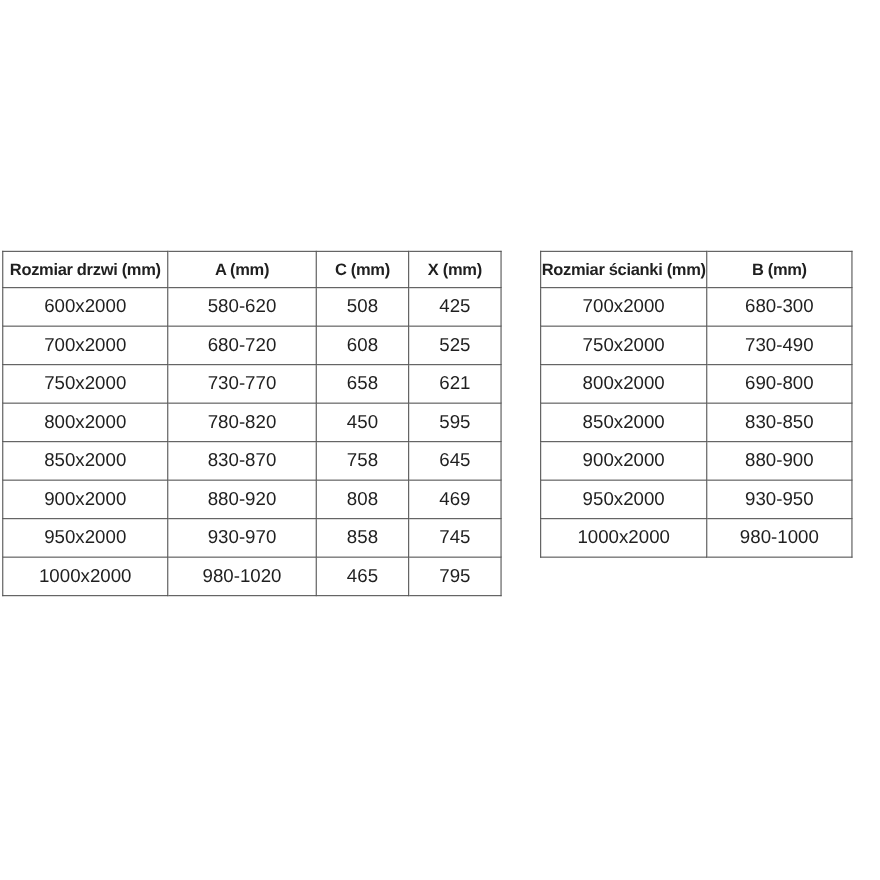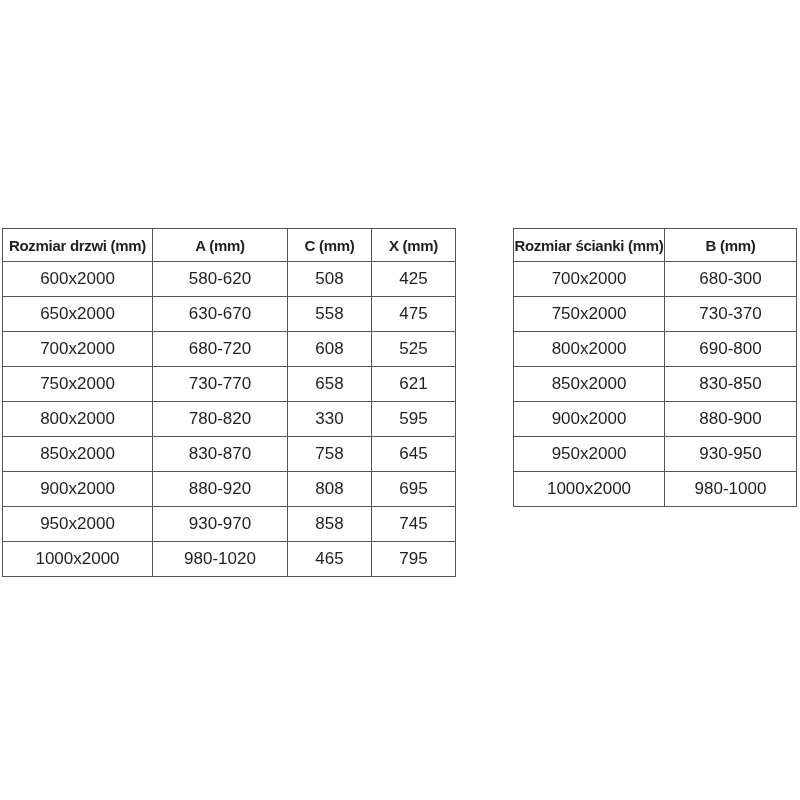--- a/index.html
+++ b/index.html
@@ -25,21 +25,21 @@
     border-collapse: collapse;
     table-layout: fixed;
     background: #ffffff;
   }
   table.spec-table.doors {
     left: 2px;
     width: 453px;
     border-radius: 15px;
   }
   table.spec-table.walls {
-    left: 513px;
+    left: 491px;
     width: 283px;
   }
   .spec-table th,
   .spec-table td {
     border: 1px solid #555555;
     text-align: center;
     vertical-align: middle;
     padding: 0;
     color: #1f1f1f;
     overflow: hidden;
@@ -79,54 +79,48 @@
       </tr>
     </thead>
     <tbody>
         <tr>
           <td>600x2000</td>
           <td>580-620</td>
           <td>508</td>
           <td>425</td>
         </tr>
         <tr>
-          <td>650x2000</td>
-          <td>630-670</td>
-          <td>558</td>
-          <td>475</td>
-        </tr>
-        <tr>
           <td>700x2000</td>
           <td>680-720</td>
           <td>608</td>
           <td>525</td>
         </tr>
         <tr>
           <td>750x2000</td>
           <td>730-770</td>
           <td>658</td>
           <td>621</td>
         </tr>
         <tr>
           <td>800x2000</td>
           <td>780-820</td>
-          <td>330</td>
+          <td>450</td>
           <td>595</td>
         </tr>
         <tr>
           <td>850x2000</td>
           <td>830-870</td>
           <td>758</td>
           <td>645</td>
         </tr>
         <tr>
           <td>900x2000</td>
           <td>880-920</td>
           <td>808</td>
-          <td>695</td>
+          <td>469</td>
         </tr>
         <tr>
           <td>950x2000</td>
           <td>930-970</td>
           <td>858</td>
           <td>745</td>
         </tr>
         <tr>
           <td>1000x2000</td>
           <td>980-1020</td>
@@ -147,21 +141,21 @@
         <th>B (mm)</th>
       </tr>
     </thead>
     <tbody>
         <tr>
           <td>700x2000</td>
           <td>680-300</td>
         </tr>
         <tr>
           <td>750x2000</td>
-          <td>730-370</td>
+          <td>730-490</td>
         </tr>
         <tr>
           <td>800x2000</td>
           <td>690-800</td>
         </tr>
         <tr>
           <td>850x2000</td>
           <td>830-850</td>
         </tr>
         <tr>

